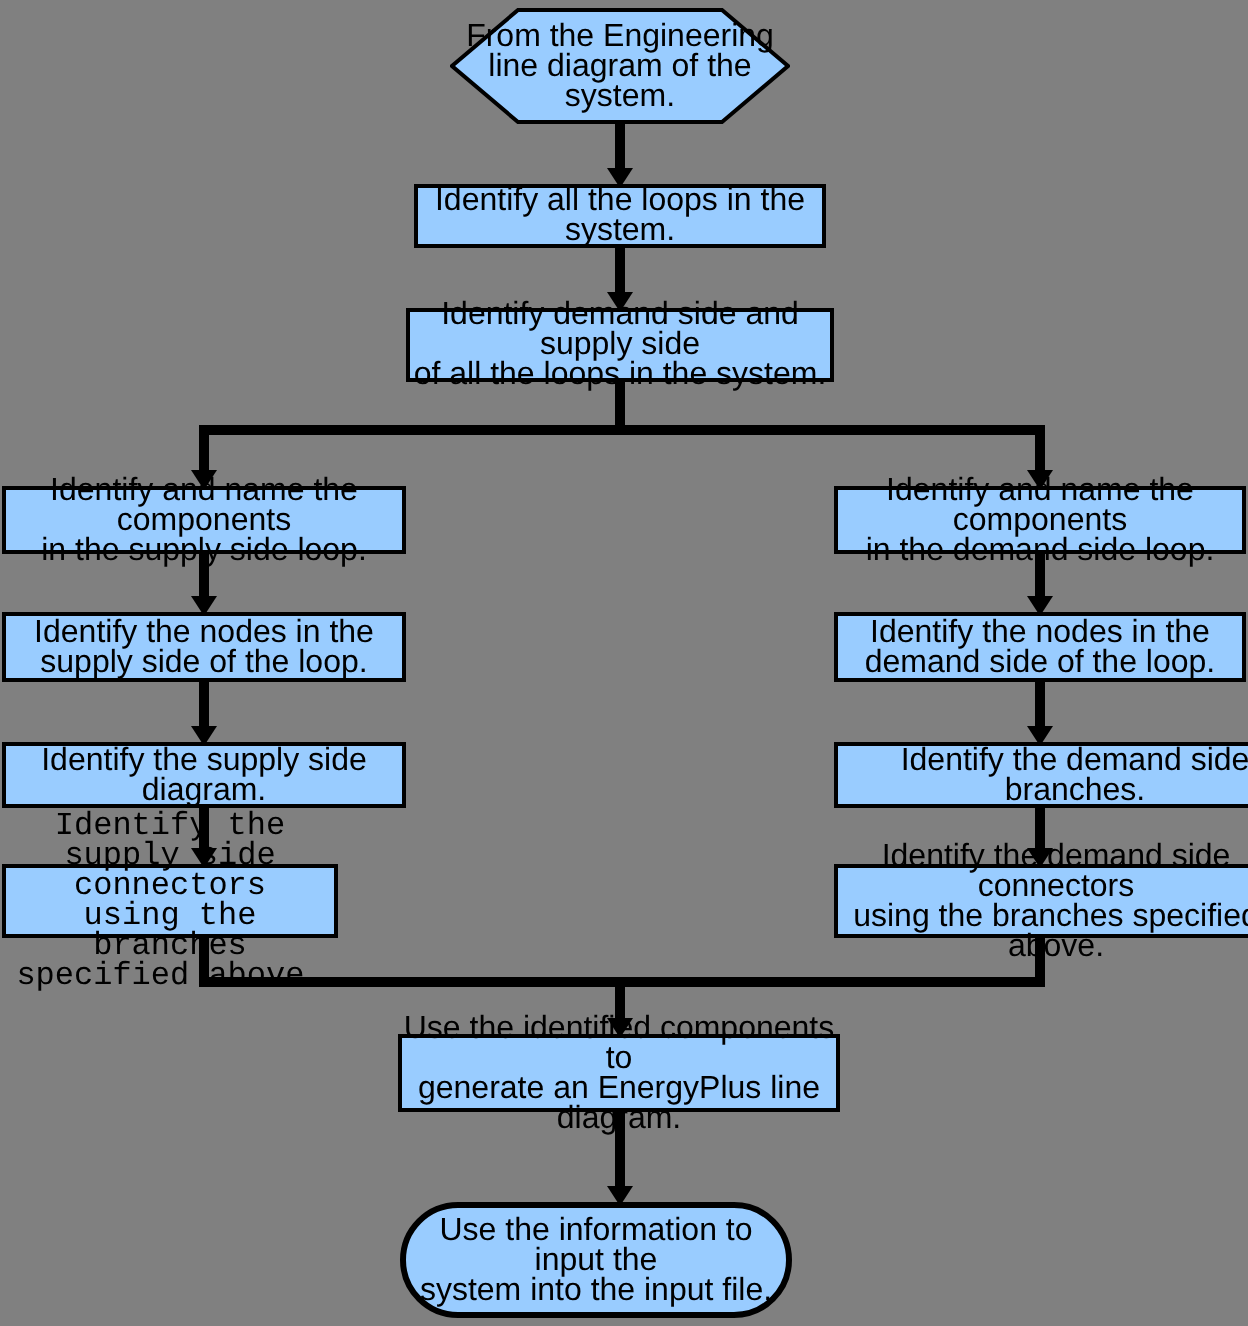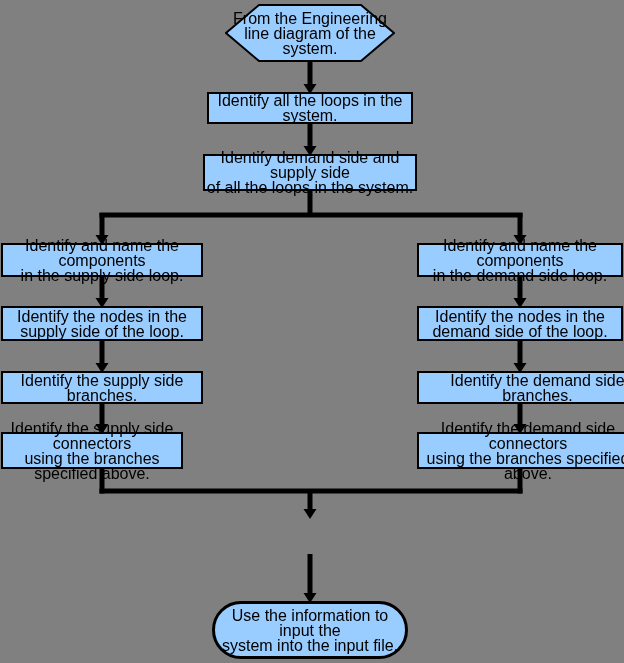--- a/index.html
+++ b/index.html
@@ -128,33 +128,35 @@
 of all the loops in the system.</div>
 
   <div class="node" style="left:207px; top:92px; width:206px; height:32px;">Identify all the loops in the system.</div>
 
   <div class="node" style="left:1px; top:243px; width:202px; height:34px;">Identify and name the components
 in the supply side loop.</div>
 
   <div class="node" style="left:1px; top:306px; width:202px; height:35px;">Identify the nodes in the
 supply side of the loop.</div>
 
-  <div class="node" style="left:1px; top:371px; width:202px; height:33px;">Identify the supply side branches.</div>
+  <div class="node" style="left:1px; top:371px; width:202px; height:33px;">Identify the supply side diagram.</div>
 
-  <div class="node" style="left:1px; top:432px; width:182px; height:37px;">Identify the supply side connectors
+  <div class="node" style="left:1px; top:432px; width:168px; height:37px;font-family:Liberation Mono, monospace;">Identify the supply side connectors
 using the branches specified above.</div>
 
   <div class="node" style="left:417px; top:243px; width:206px; height:34px;">Identify and name the components
 in the demand side loop.</div>
 
   <div class="node" style="left:417px; top:306px; width:206px; height:35px;">Identify the nodes in the
 demand side of the loop.</div>
 
   <div class="node" style="left:417px; top:371px; width:241px; height:33px;">Identify the demand side branches.</div>
 
   <div class="node" style="left:417px; top:432px; width:222px; height:37px;">Identify the demand side connectors
 using the branches specified above.</div>
 
+  <div class="node" style="left:199px; top:517px; width:221px; height:39px;">Use the identified components to
+generate an EnergyPlus line diagram.</div>
 
-  <div class="node stadium" style="left:212px; top:601px; width:196px; height:58px;">Use the information to input the
+  <div class="node stadium" style="left:200px; top:601px; width:196px; height:58px;">Use the information to input the
 system into the input file.</div>
 
 </div>
 
 </body></html>

